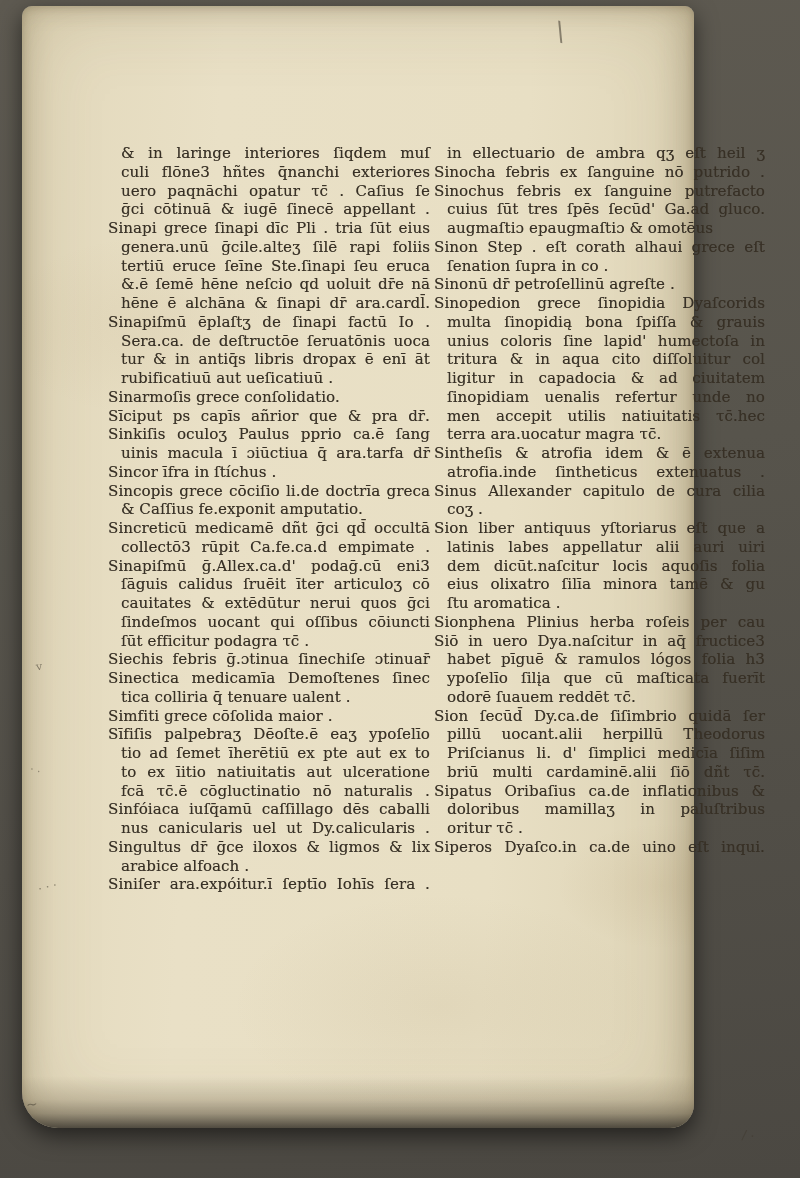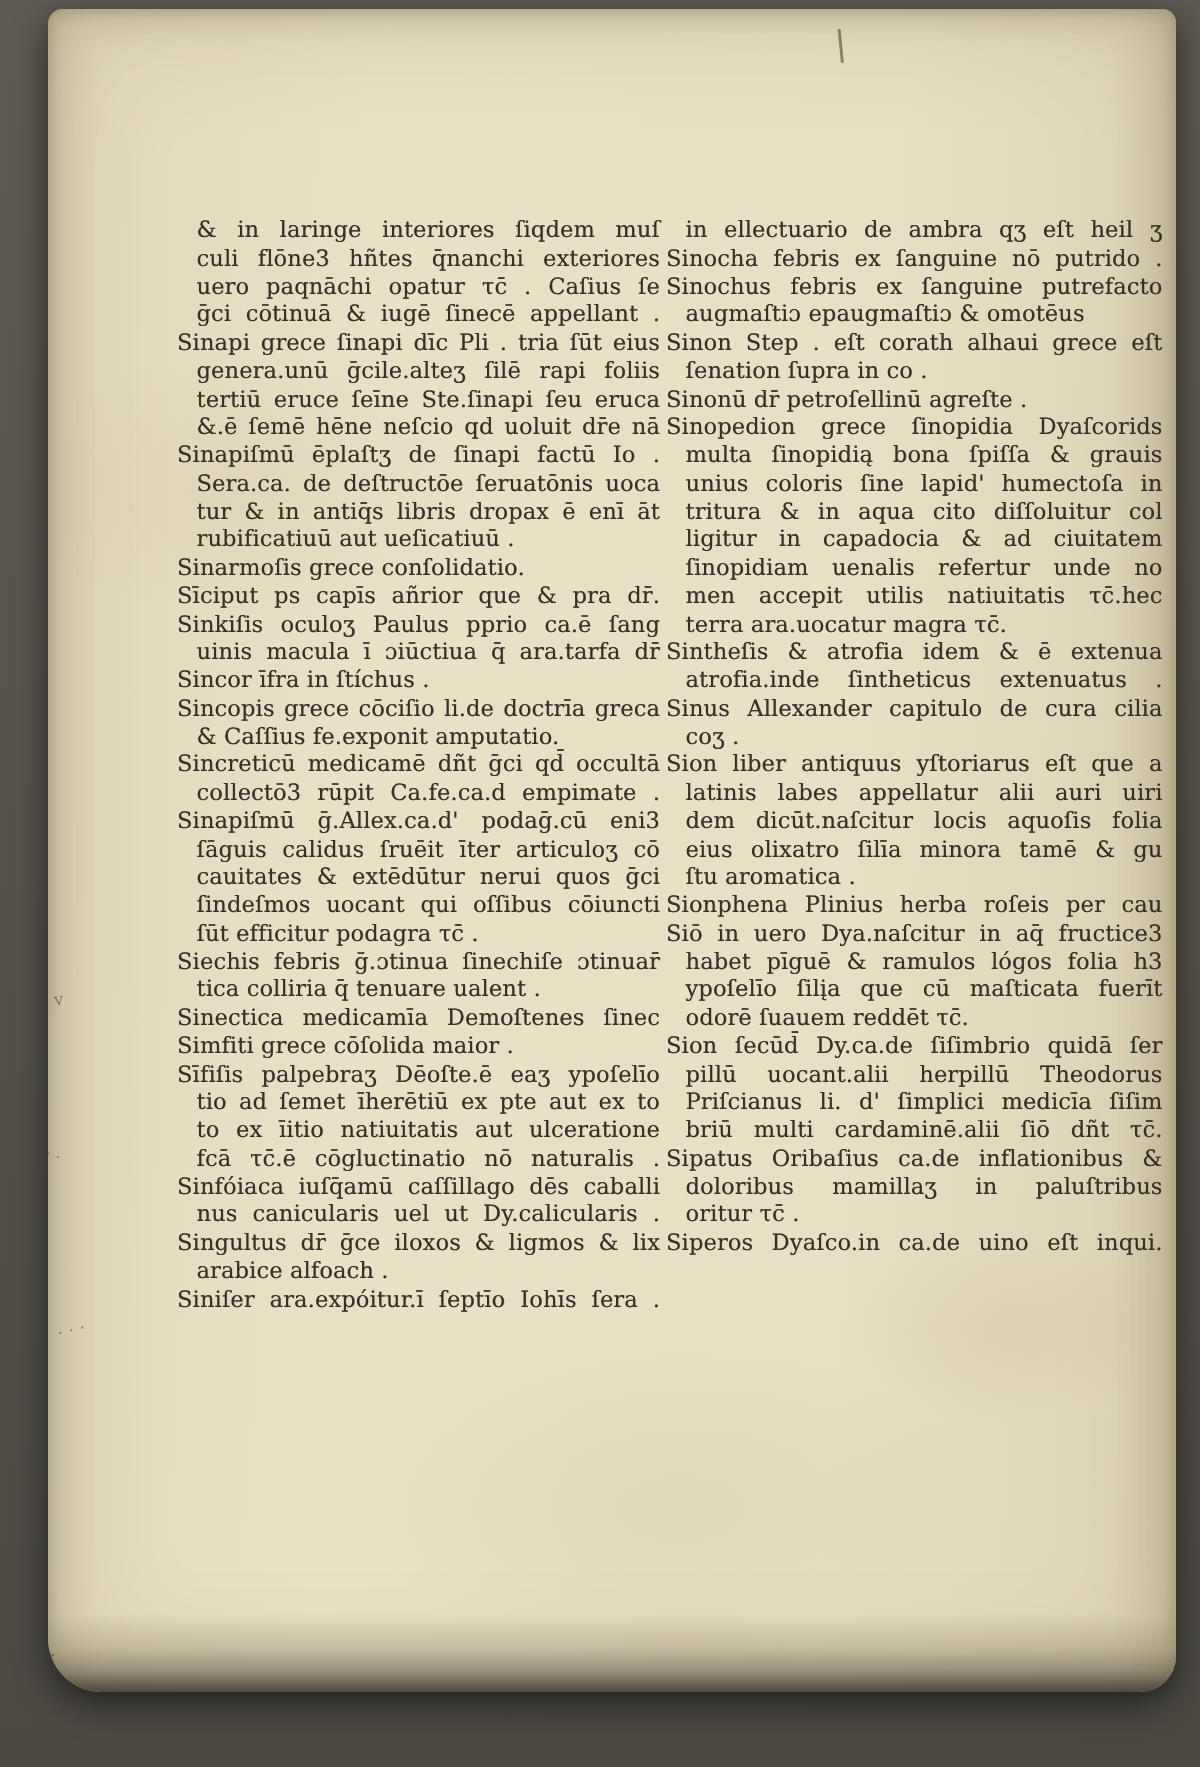--- a/index.html
+++ b/index.html
@@ -7,21 +7,21 @@
     width:800px;height:1178px;
     font-family:"DejaVu Serif", serif;
     overflow:hidden;
   }
   .scan{
     position:relative;width:800px;height:1178px;
     background:linear-gradient(175deg,#5e5a51 0%, #57544c 40%, #4b4842 100%);
     overflow:hidden;
   }
   .paper{
-    position:absolute;left:32px;top:6px;width:752px;height:1122px;
+    position:absolute;left:22px;top:6px;width:672px;height:1122px;
     background:
       radial-gradient(150px 90px at 640px 880px, rgba(150,120,70,.10), rgba(150,120,70,0) 70%),
       radial-gradient(220px 130px at 130px 320px, rgba(150,120,70,.07), rgba(150,120,70,0) 70%),
       radial-gradient(300px 160px at 420px 1000px, rgba(140,115,70,.08), rgba(140,115,70,0) 70%),
       linear-gradient(93deg,#e2d8bb, #e9e0c6 28%, #e8dfc4 70%, #ddd3b5);
     border-radius:10px 9px 24px 36px;
     box-shadow:
       0 8px 22px rgba(0,0,0,.55),
       inset 0 0 80px rgba(115,95,55,.22),
       inset 0 0 9px rgba(80,65,40,.28),
@@ -64,56 +64,58 @@
   <div class="paper">
     <div class="col col-left">
         <div class="line ind">&amp; in laringe interiores ſiqdem muſ</div>
         <div class="line ind">culi flōne3 hñtes q̄nanchi exteriores</div>
         <div class="line ind">uero paqnāchi opatur τc̄ . Caſius ſe</div>
         <div class="line ind">ḡci cōtinuā &amp; iugē ſinecē appellant .</div>
         <div class="line">Sinapi grece ſinapi dīc Pli . tria ſūt eius</div>
         <div class="line ind">genera.unū ḡcile.alteʒ ſilē rapi foliis</div>
         <div class="line ind">tertiū eruce ſeīne Ste.ſinapi ſeu eruca</div>
         <div class="line ind">&amp;.ē ſemē hēne neſcio qd uoluit dr̄e nā</div>
+        <div class="line ind">hēne ē alchāna &amp; ſinapi dr̄ ara.cardl̄.</div>
         <div class="line">Sinapiſmū ēplaſtʒ de ſinapi factū Io .</div>
         <div class="line ind">Sera.ca. de deſtructōe ſeruatōnis uoca</div>
         <div class="line ind">tur &amp; in antiq̄s libris dropax ē enī āt</div>
         <div class="line ind short">rubificatiuū aut ueſicatiuū .</div>
         <div class="line short">Sinarmoſis grece conſolidatio.</div>
         <div class="line">Sīciput ps capīs añrior que &amp; pra dr̄.</div>
         <div class="line">Sinkiſis oculoʒ Paulus pprio ca.ē ſang</div>
         <div class="line ind">uinis macula ī ɔiūctiua q̄ ara.tarfa dr̄</div>
         <div class="line short">Sincor īfra in ſtíchus .</div>
         <div class="line">Sincopis grece cōciſio li.de doctrīa greca</div>
         <div class="line ind short">&amp; Caſſius fe.exponit amputatio.</div>
         <div class="line">Sincreticū medicamē dñt ḡci qd̄ occultā</div>
         <div class="line ind">collectō3 rūpit Ca.fe.ca.d empimate .</div>
         <div class="line">Sinapiſmū ḡ.Allex.ca.d' podaḡ.cū eni3</div>
         <div class="line ind">ſāguis calidus ſruēit īter articuloʒ cō</div>
         <div class="line ind">cauitates &amp; extēdūtur nerui quos ḡci</div>
         <div class="line ind">ſindeſmos uocant qui oſſibus cōiuncti</div>
         <div class="line ind short">ſūt efficitur podagra τc̄ .</div>
         <div class="line">Siechis febris ḡ.ɔtinua ſinechiſe ɔtinuar̄</div>
+        <div class="line">Sinectica medicamīa Demoſtenes ſinec</div>
         <div class="line ind short">tica colliria q̄ tenuare ualent .</div>
-        <div class="line">Sinectica medicamīa Demoſtenes ſinec</div>
         <div class="line short">Simfiti grece cōſolida maior .</div>
         <div class="line">Sīfiſis palpebraʒ Dēoſte.ē eaʒ ypoſelīo</div>
         <div class="line ind">tio ad ſemet īherētiū ex pte aut ex to</div>
         <div class="line ind">to ex īitio natiuitatis aut ulceratione</div>
         <div class="line ind">fcā τc̄.ē cōgluctinatio nō naturalis .</div>
         <div class="line">Sinfóiaca iuſq̄amū caſſillago dēs caballi</div>
         <div class="line ind">nus canicularis uel ut Dy.calicularis .</div>
         <div class="line">Singultus dr̄ ḡce iloxos &amp; ligmos &amp; lix</div>
         <div class="line ind short">arabice alfoach .</div>
         <div class="line">Siniſer ara.expóitur.ī ſeptīo Iohīs ſera .</div>
       </div>
     <div class="col col-right">
         <div class="line ind">in ellectuario de ambra qʒ eſt heil ʒ</div>
         <div class="line">Sinocha febris ex ſanguine nō putrido .</div>
         <div class="line">Sinochus febris ex ſanguine putrefacto</div>
+        <div class="line ind">cuius ſūt tres ſpēs ſecūd' Ga.ad gluco.</div>
         <div class="line ind short">augmaſtiɔ epaugmaſtiɔ &amp; omotēus</div>
         <div class="line">Sinon Step . eſt corath alhaui grece eſt</div>
         <div class="line ind short">ſenation ſupra in co .</div>
         <div class="line short">Sinonū dr̄ petroſellinū agreſte .</div>
         <div class="line">Sinopedion grece ſinopidia Dyaſcorids</div>
         <div class="line ind">multa ſinopidią bona ſpiſſa &amp; grauis</div>
         <div class="line ind">unius coloris ſine lapid' humectoſa in</div>
         <div class="line ind">tritura &amp; in aqua cito diſſoluitur col</div>
         <div class="line ind">ligitur in capadocia &amp; ad ciuitatem</div>
         <div class="line ind">ſinopidiam uenalis refertur unde no</div>

